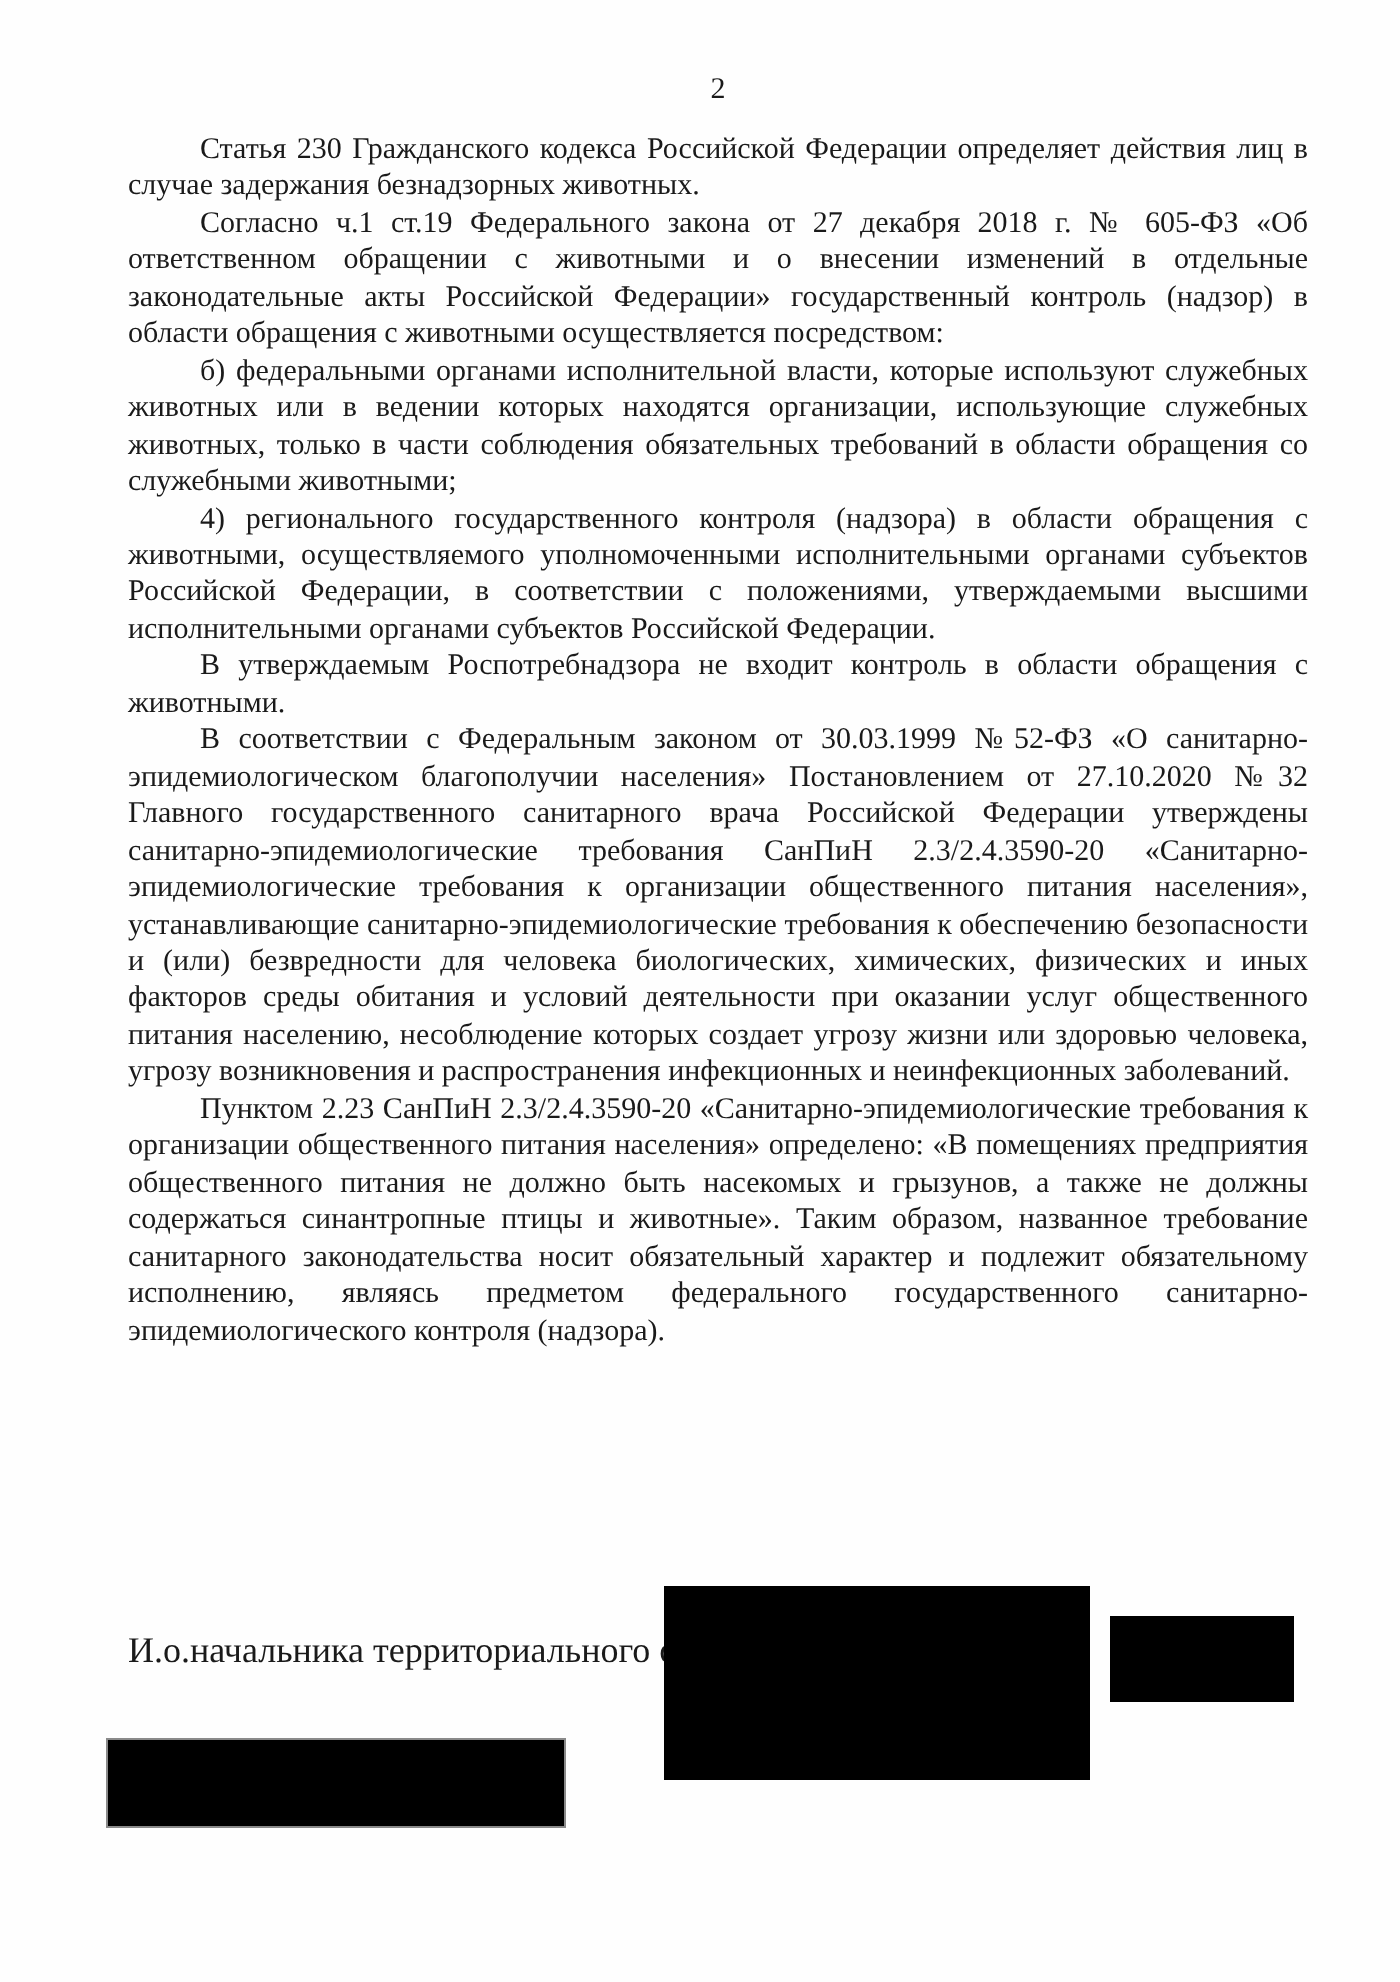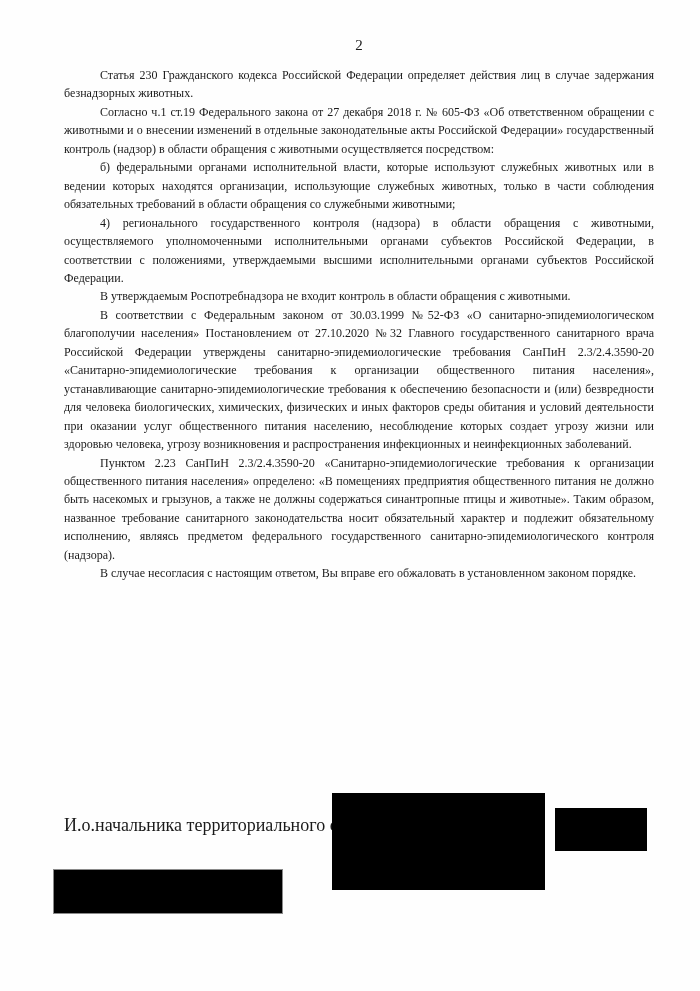--- a/index.html
+++ b/index.html
@@ -24,21 +24,21 @@
     width: 590px;
     text-align: center;
     font-size: 15px;
     line-height: 18px;
   }
   .doc-body {
     position: absolute;
     top: 66px;
     left: 64px;
     width: 590px;
-    font-size: 12px;
+    font-size: 15px;
     line-height: 18.45px;
     text-align: justify;
   }
   .doc-body p {
     margin: 0;
     padding: 0;
     text-indent: 36px;
   }
   .signature {
     position: absolute;
@@ -61,21 +61,20 @@
   <div class="page-number">2</div>
 
   <div class="doc-body">
       <p>Статья 230 Гражданского кодекса Российской Федерации определяет действия лиц в случае задержания безнадзорных животных.</p>
       <p>Согласно ч.1 ст.19 Федерального закона от 27 декабря 2018 г. № 605-ФЗ «Об ответственном обращении с животными и о внесении изменений в отдельные законодательные акты Российской Федерации» государственный контроль (надзор) в области обращения с животными осуществляется посредством:</p>
       <p>б) федеральными органами исполнительной власти, которые используют служебных животных или в ведении которых находятся организации, использующие служебных животных, только в части соблюдения обязательных требований в области обращения со служебными животными;</p>
       <p>4) регионального государственного контроля (надзора) в области обращения с животными, осуществляемого уполномоченными исполнительными органами субъектов Российской Федерации, в соответствии с положениями, утверждаемыми высшими исполнительными органами субъектов Российской Федерации.</p>
       <p>В утверждаемым Роспотребнадзора не входит контроль в области обращения с животными.</p>
       <p>В соответствии с Федеральным законом от 30.03.1999 №52-ФЗ «О санитарно-эпидемиологическом благополучии населения» Постановлением от 27.10.2020 №32 Главного государственного санитарного врача Российской Федерации утверждены санитарно-эпидемиологические требования СанПиН 2.3/2.4.3590-20 «Санитарно-эпидемиологические требования к организации общественного питания населения», устанавливающие санитарно-эпидемиологические требования к обеспечению безопасности и (или) безвредности для человека биологических, химических, физических и иных факторов среды обитания и условий деятельности при оказании услуг общественного питания населению, несоблюдение которых создает угрозу жизни или здоровью человека, угрозу возникновения и распространения инфекционных и неинфекционных заболеваний.</p>
       <p>Пунктом 2.23 СанПиН 2.3/2.4.3590-20 «Санитарно-эпидемиологические требования к организации общественного питания населения» определено: «В помещениях предприятия общественного питания не должно быть насекомых и грызунов, а также не должны содержаться синантропные птицы и животные». Таким образом, названное требование санитарного законодательства носит обязательный характер и подлежит обязательному исполнению, являясь предметом федерального государственного санитарно-эпидемиологического контроля (надзора).</p>
-      <p>В случае несогласия с настоящим ответом, Вы вправе его обжаловать в установленном законом порядке.</p>
     </div>
 
   <div class="signature">И.о.начальника территориального отдела</div>
 
   <div>
       <div class="redaction" style="left: 332px; top: 793px; width: 213px; height: 97px; background: rgb(0, 0, 0);"></div>
       <div class="redaction" style="left: 555px; top: 808px; width: 92px; height: 43px; background: rgb(0, 0, 0);"></div>
       <div class="redaction" style="left: 53px; top: 869px; width: 228px; height: 43px; background: rgb(0, 0, 0); border: 1px solid rgb(138, 138, 138);"></div>
     </div>
 </div>

